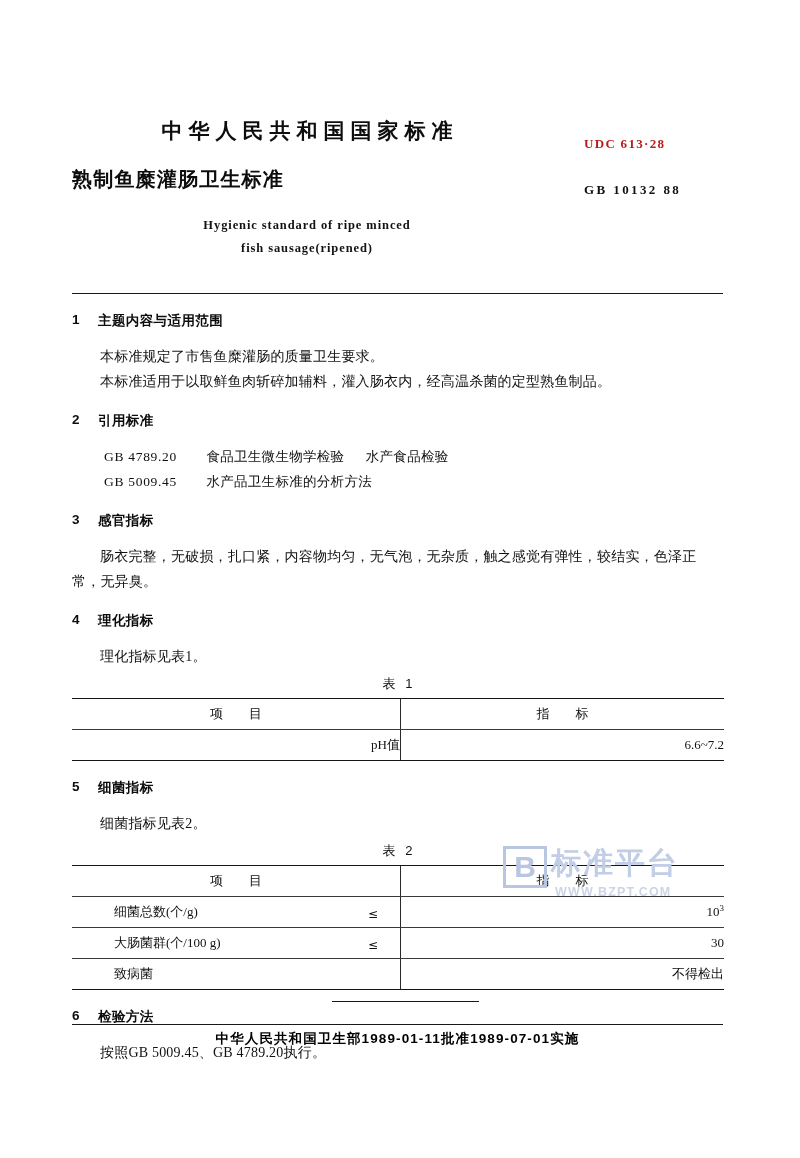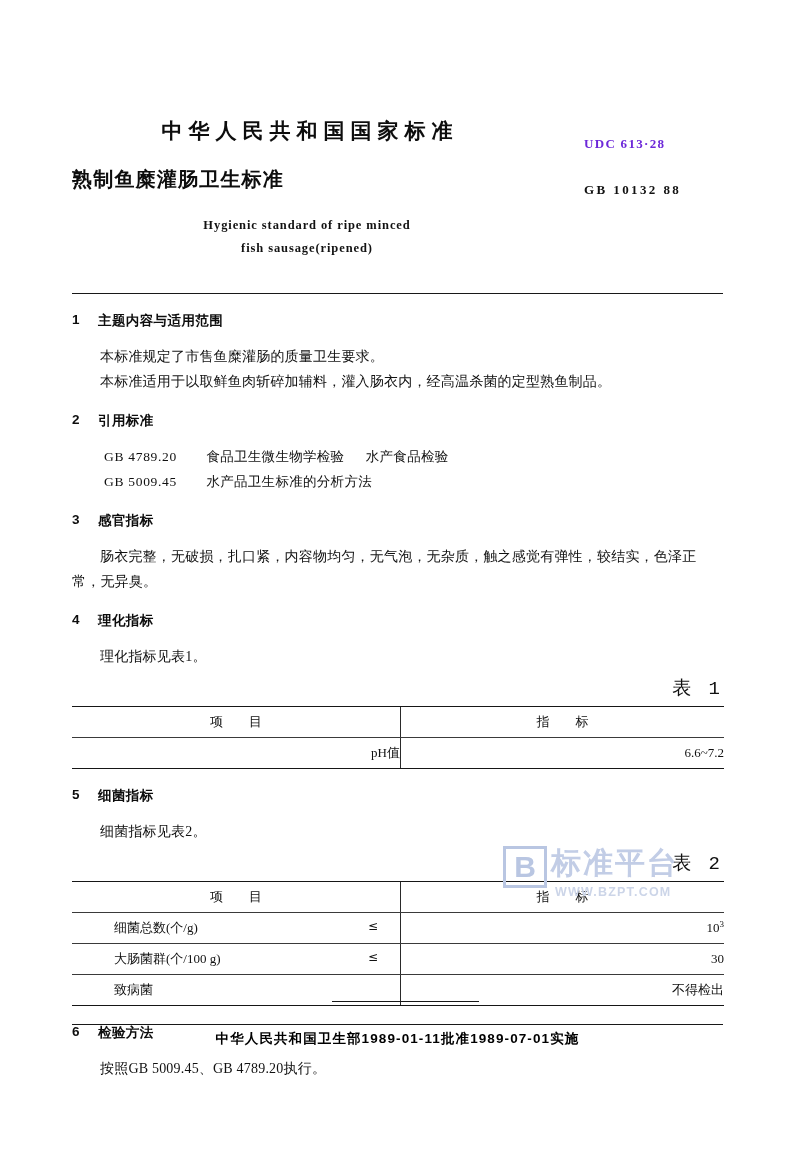--- a/index.html
+++ b/index.html
@@ -66,21 +66,21 @@
     color: #121212;
   }
   .udc {
     position: absolute;
     left: 512px;
     top: 28px;
     font-family: "Liberation Serif", "DejaVu Serif", serif;
     font-weight: bold;
     font-size: 13px;
     letter-spacing: 1.3px;
-    color: #6d28d9;
+    color: #b91c1c;
   }
   .gbno {
     position: absolute;
     left: 512px;
     top: 74px;
     font-family: "Liberation Serif", "DejaVu Serif", serif;
     font-weight: bold;
     font-size: 13px;
     letter-spacing: 2.4px;
     color: #121212;
@@ -149,23 +149,23 @@
     line-height: 25px;
     letter-spacing: 0.3px;
     padding-left: 32px;
   }
   .ref-code { letter-spacing: 0.7px; }
   .ref-gap { display: inline-block; width: 14px; }
   .ref-gap-wide { display: inline-block; width: 22px; }
 
   
   .tbl-cap {
-    text-align: right;
-    font-family: Liberation Mono, monospace;
-    font-size: 19px;
+    text-align: center;
+    font-family: Liberation Sans, sans-serif;
+    font-size: 13px;
     letter-spacing: 3px;
     text-indent: 3px;
     margin: 0;
     padding: 6px 0 5px 0;
     color: #111;
   }
   table.std {
     width: 651px;
     border-collapse: collapse;
     table-layout: fixed;
@@ -192,21 +192,21 @@
     border-bottom: 1.6px solid #161616;
   }
   .col-item { width: 328px; }
   .col-val  { width: 323px; border-left: 1px solid #2a2a2a; }
   td.col-val, th.col-val { border-left: 1px solid #2a2a2a; }
   .cell-center { text-align: right; }
   .spread { letter-spacing: 26px; text-indent: 26px; }
   .cell-left { padding-left: 42px !important; text-align: left; }
   .op-wrap {
     display: flex;
-    align-items: flex-start;
+    align-items: flex-end;
     justify-content: space-between;
     padding-left: 42px;
     padding-right: 22px;
     gap: 12px;
   }
   .op-sym {
     font-family: "DejaVu Sans", sans-serif;
     font-size: 12px;
   }
   sup.exp { font-size: 9px; vertical-align: super; }

